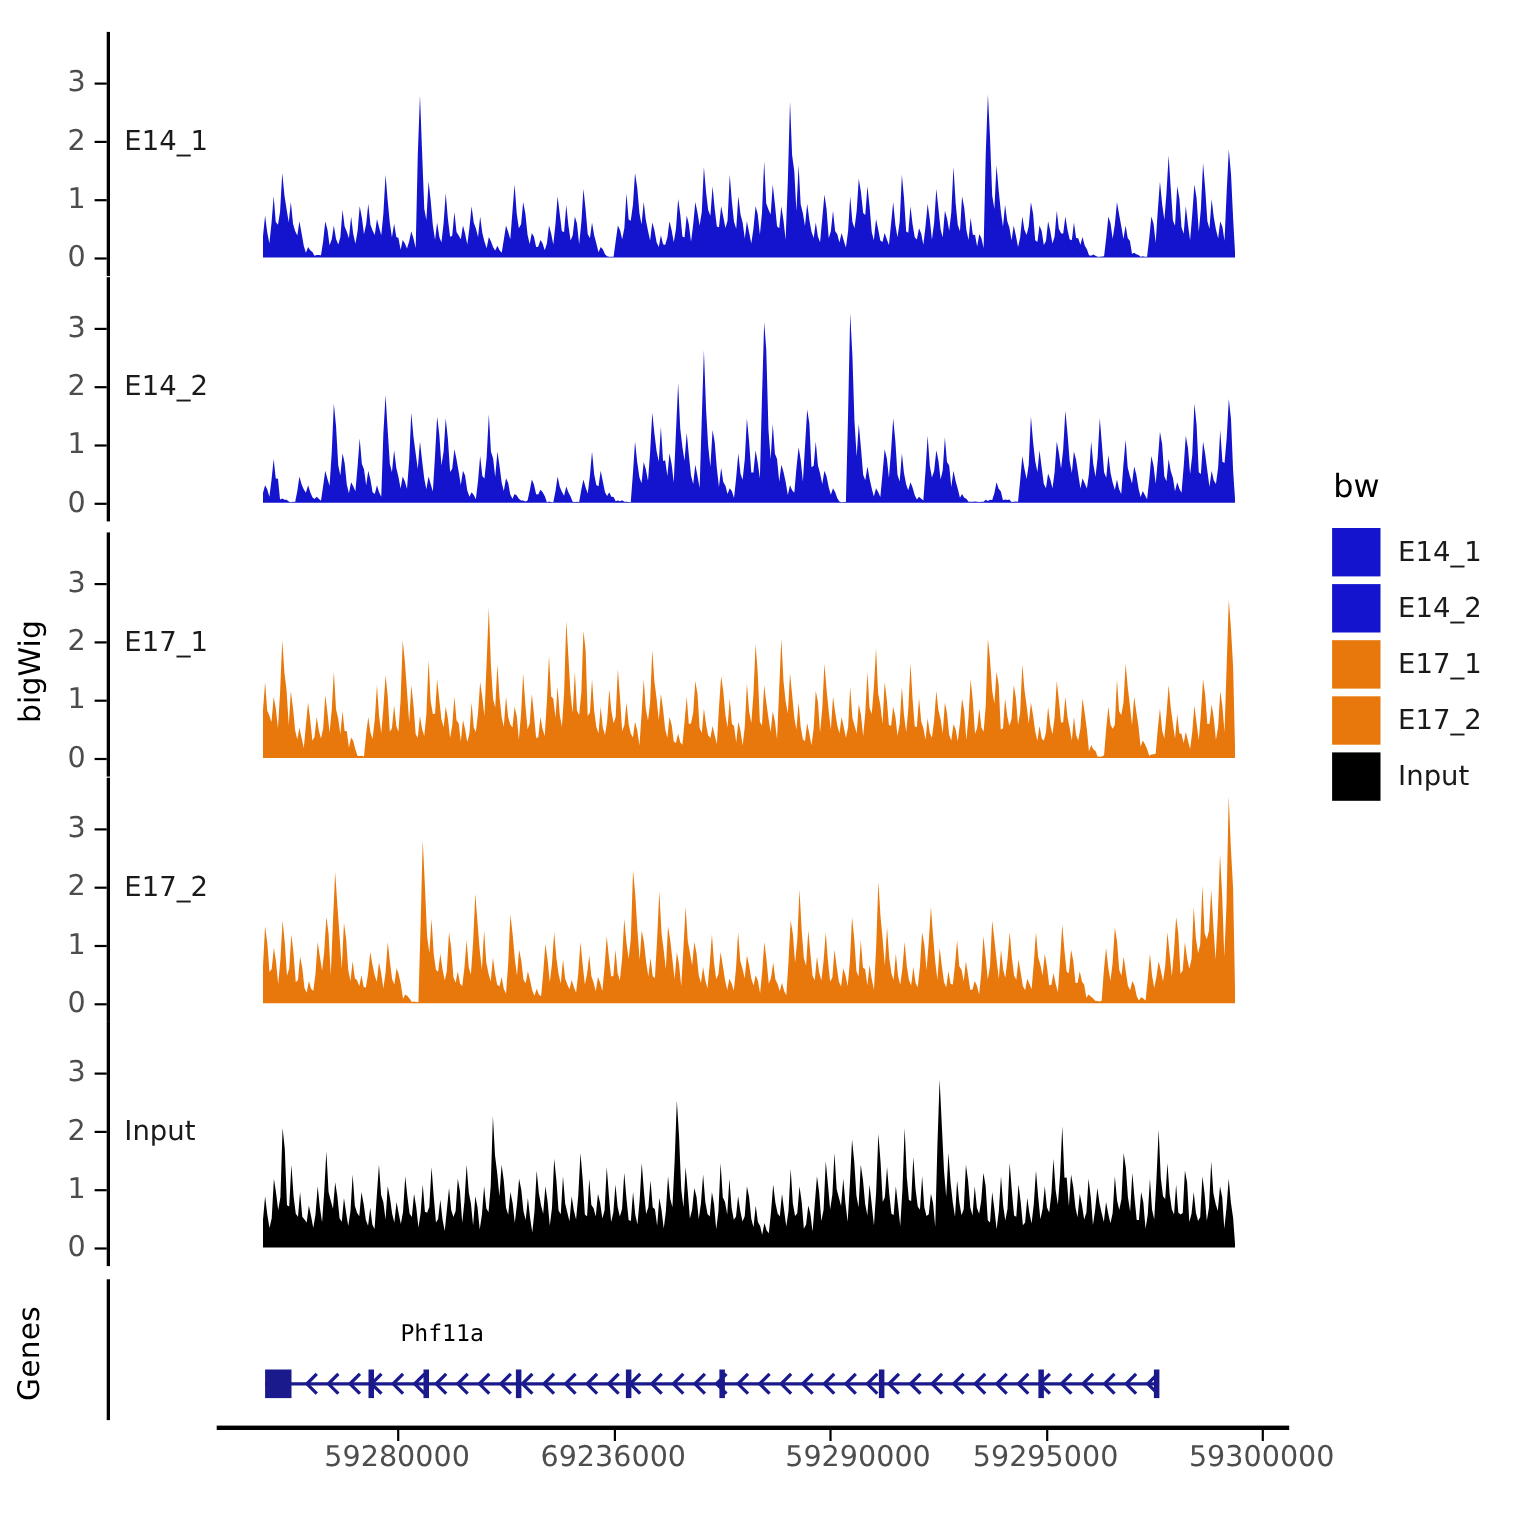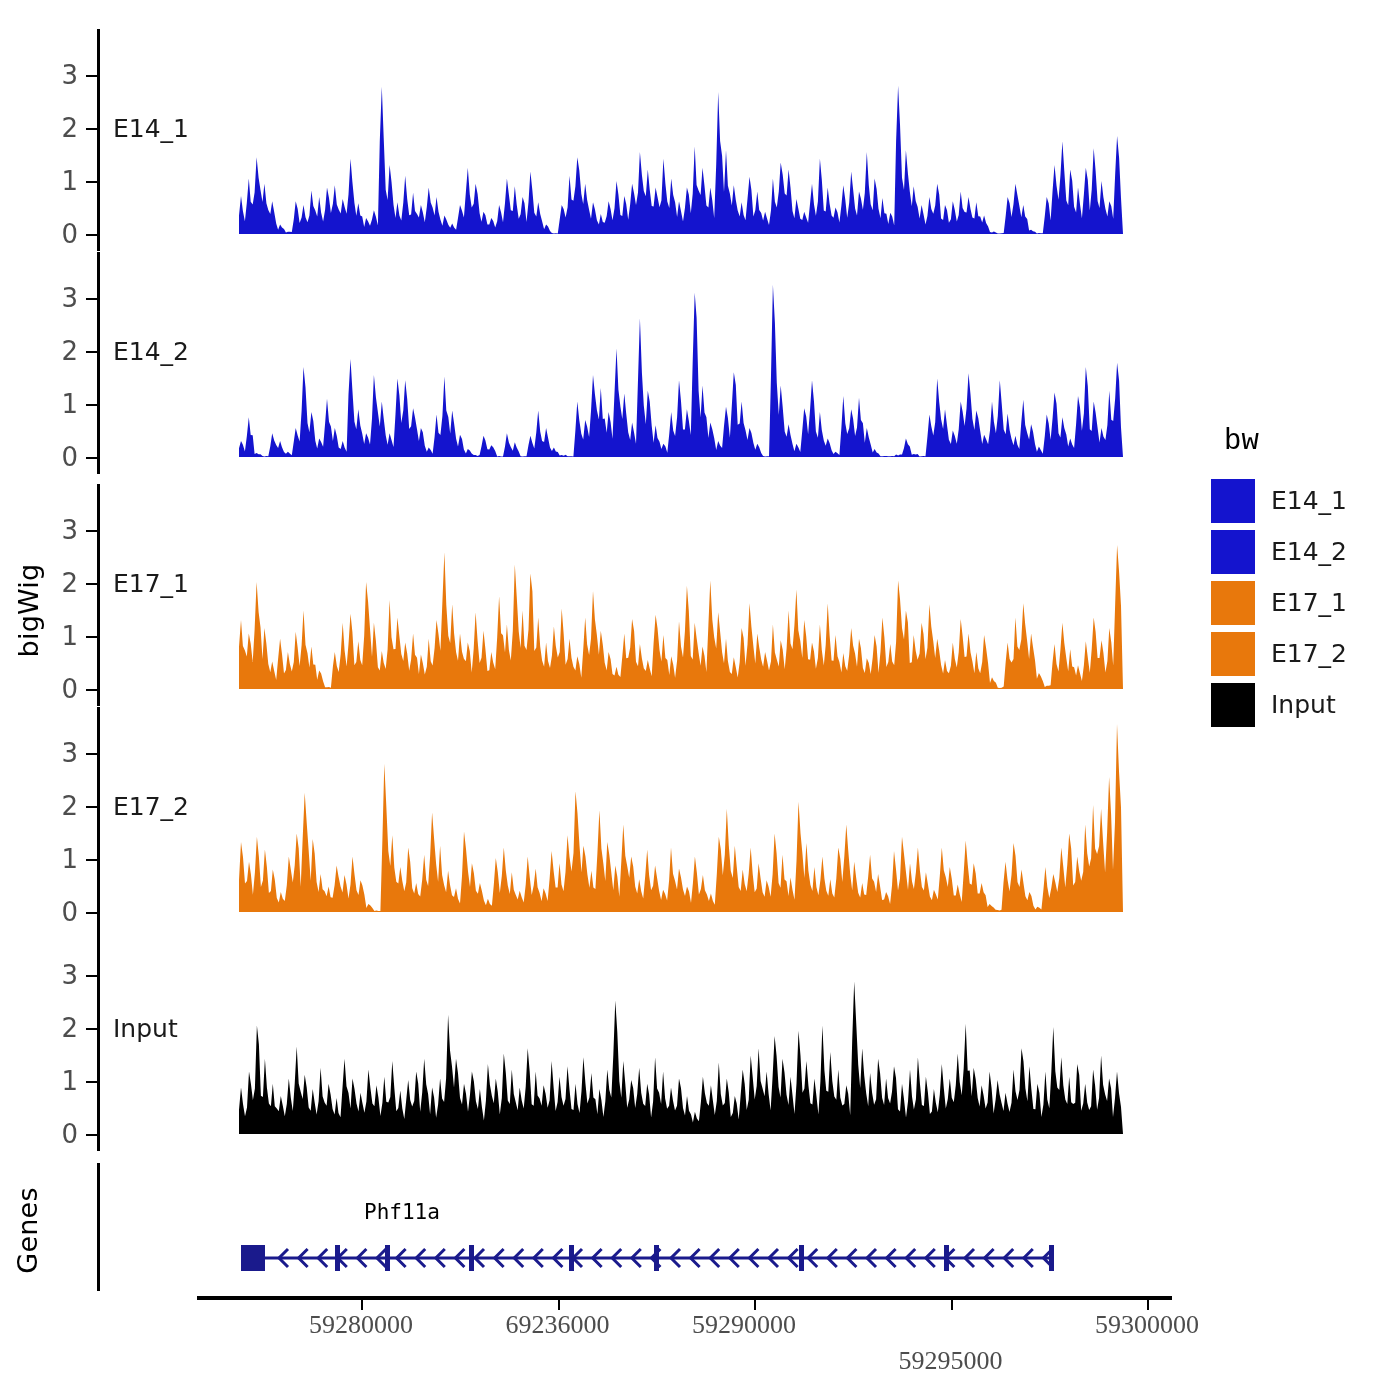--- a/index.html
+++ b/index.html
@@ -85,34 +85,33 @@
     width:975px;height:4px;background:#000;
   }
   .xtick{
     position:absolute;top:1300px;width:2px;height:10px;background:#000;
   }
   .xticklabel{
     position:absolute;top:1310px;
     font-size:26px;color:#4d4d4d;
     transform:translateX(-50%);
     white-space:nowrap;
-    font-family:Liberation Serif, serif;
   }
   #xaxis-title{
     position:absolute;left:0;right:0;top:1348px;
     text-align:center;
     font-size:31px;color:#000;
   }
 
   
   #legend{
     position:absolute;left:1211px;top:425px;width:185px;
   }
   #legend-title{
-    font-size:29px;color:#000;margin:0 0 17px 13px;font-family:Liberation Mono, monospace;
+    font-size:29px;color:#000;margin:0 0 17px 1px;
   }
   .legend-row{
     display:flex;align-items:center;height:51px;
   }
   .legend-swatch{
     width:44px;height:44px;flex:0 0 44px;
   }
   .legend-label{
     font-size:25px;color:#1a1a1a;margin-left:16px;white-space:nowrap;
   }
@@ -308,23 +307,23 @@
         <path d="M 813.4000000000005 79 L 804.4000000000005 88 L 813.4000000000005 97" fill="none" stroke="#1a1a8c" stroke-width="3" stroke-linejoin="miter"></path>
       </svg></div>
 
   <div id="xaxis-line"></div>
   <div id="xaxis-ticks">
       <div class="xtick" style="left: 361px;"></div>
       <div class="xticklabel" style="left: 361px;">59280000</div>
       <div class="xtick" style="left: 557.5px;"></div>
       <div class="xticklabel" style="left: 557.5px;">69236000</div>
       <div class="xtick" style="left: 754px;"></div>
-      <div class="xticklabel" style="left: 744px;">59290000</div>
+      <div class="xticklabel" style="left: 780px;">59290000</div>
       <div class="xtick" style="left: 950.5px;"></div>
-      <div class="xticklabel" style="left: 950.5px; margin-top: 36px;">59295000</div>
+      <div class="xticklabel" style="left: 950.5px;">59295000</div>
       <div class="xtick" style="left: 1147px;"></div>
       <div class="xticklabel" style="left: 1147px;">59300000</div>
     </div>
 
   <div id="legend">
     <div id="legend-title">bw</div>
     <div id="legend-items">
         <div class="legend-row">
           <div class="legend-swatch" style="background: rgb(20, 20, 206);"></div>
           <div class="legend-label">E14_1</div>

